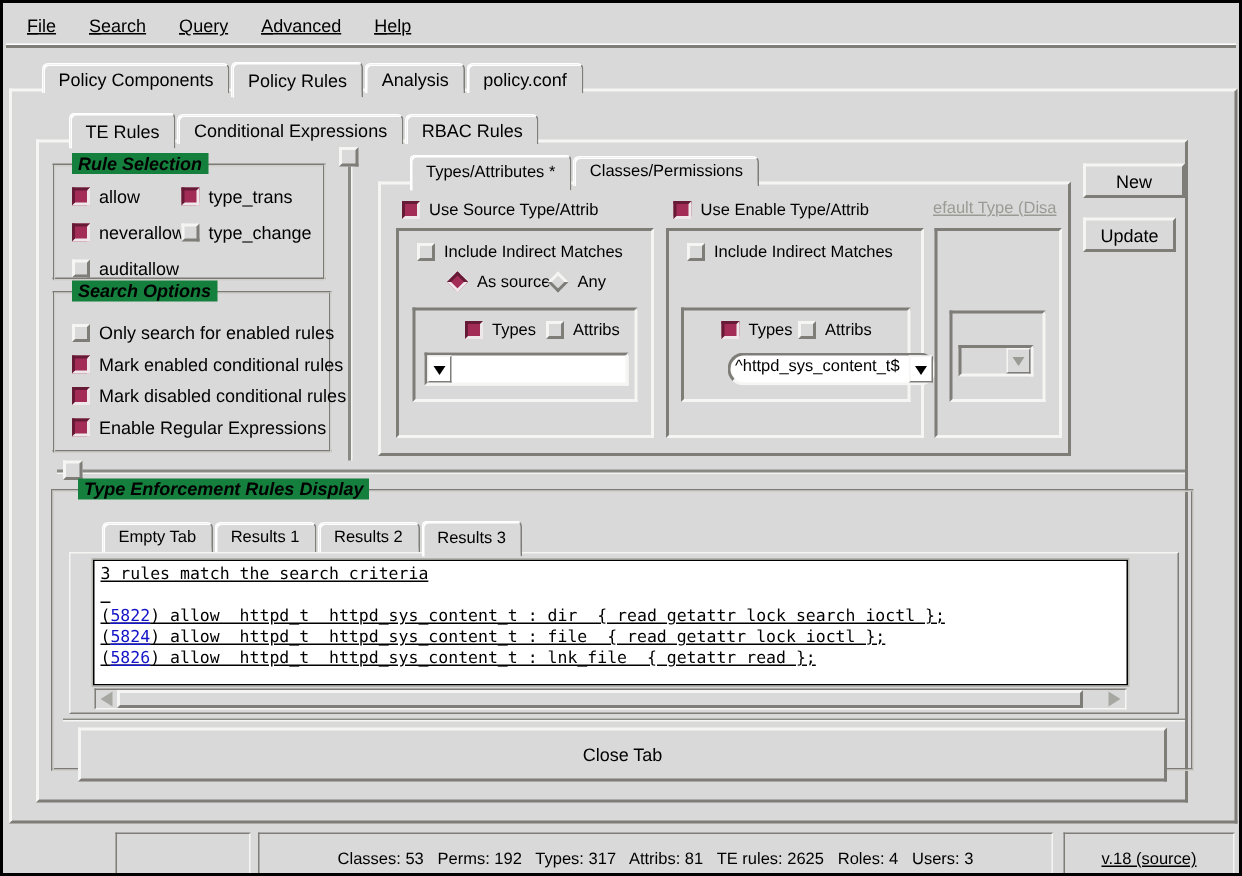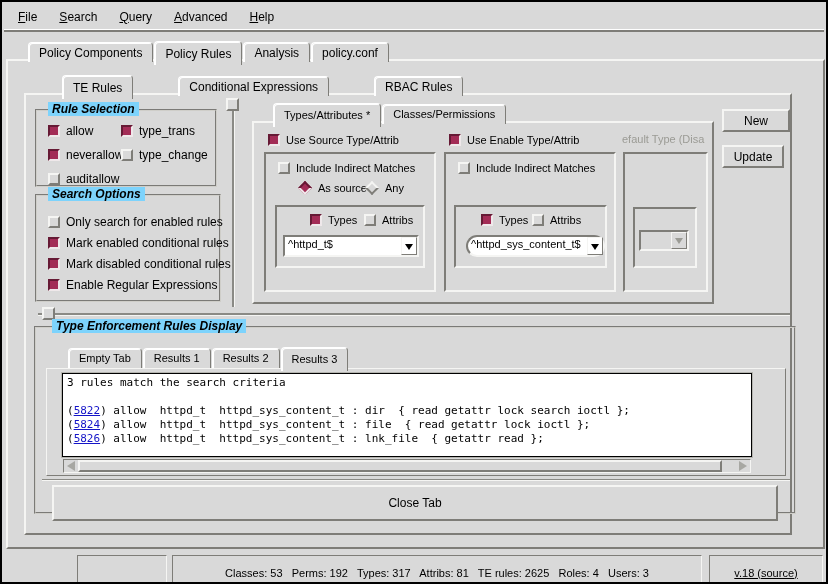--- a/index.html
+++ b/index.html
@@ -5,21 +5,21 @@
   * { margin:0; padding:0; box-sizing:border-box; }
   html,body { width:828px; height:584px; }
   body {
     position:relative;
     background:#d9d9d9;
     border:2px solid #000;
     font-family:"Liberation Sans", sans-serif;
     font-size:12px; color:#000;
     overflow:hidden;
   }
-  .abs { position:absolute; }
+  .abs { position:absolute;text-decoration:underline; }
   .raised  { border:2px solid; border-color:#f5f5f3 #7e7d78 #7e7d78 #f5f5f3; }
   .sunken  { border:2px solid; border-color:#7e7d78 #f5f5f3 #f5f5f3 #7e7d78; }
   .raised1 { border:1px solid; border-color:#f5f5f3 #7e7d78 #7e7d78 #f5f5f3; }
 
   
   #menubar { left:2px; top:2px; width:820px; height:28px; display:flex; align-items:center; padding-left:6px;
              border-bottom:2px solid; border-color:#7e7d78; box-shadow:0 -1px 0 #fff inset; }
   .menu-item { display:inline-block; padding:4px 8px; margin-right:6px; white-space:nowrap; }
   .menu-item::first-letter { text-decoration:underline; }
 
@@ -27,21 +27,21 @@
   .tabs { position:absolute; display:flex; align-items:flex-end; z-index:5;padding-left:18px; }
   .tab { position:relative; height:20px; padding:3px 10px 0; background:#d9d9d9; white-space:nowrap;
          border:1px solid; border-color:#fff #7e7d78 #7e7d78 #fff; border-bottom:none;
          border-radius:4px 4px 0 0; box-shadow:inset 1px 1px 0 #fff; margin-right:1px; }
   .tab.active { height:24px; padding-top:5px; margin-bottom:-3px; z-index:7; }
 
   .panel { position:absolute; background:#d9d9d9; }
 
   
   .lframe { position:absolute; border:2px groove #cfcec9; }
-  .frame-label { position:absolute; z-index:4; background:#7dd3fc; padding:0 4px; font-weight:bold; font-style:italic; white-space:nowrap; }
+  .frame-label { position:absolute; z-index:4; background:#15803d; padding:0 4px; font-weight:bold; font-style:italic; white-space:nowrap; }
 
   
   .cbox { position:absolute; display:flex; align-items:center; gap:6px; white-space:nowrap; }
   .ind { width:12px; height:12px; flex:none; background:#d9d9d9;
          border:2px solid; border-color:#f5f5f3 #7e7d78 #7e7d78 #f5f5f3; }
   .ind.on { background:#a32c56; border-color:#661a35 #efe8ea #efe8ea #661a35; }
   .dia { width:10px; height:10px; flex:none; background:#d9d9d9; transform:rotate(45deg); margin:0 2px;
          border:2px solid; border-color:#f5f5f3 #7e7d78 #7e7d78 #f5f5f3; }
   .dia.on { background:#a32c56; border-color:#661a35 #efe8ea #efe8ea #661a35; }
   .lbl { font-size:12px; }
@@ -102,21 +102,21 @@
 
 <div class="panel raised" style="left:4px; top:57px; width:819px; height:490px;"></div>
 <div class="tabs" style="left:8px; top:36px; height:24px;">
   <div class="tab">Policy Components</div>
   <div class="tab active">Policy Rules</div>
   <div class="tab">Analysis</div>
   <div class="tab">policy.conf</div>
 </div>
 
 <div class="panel raised" style="left:22px; top:91px; width:768px; height:442px;"></div>
-<div class="tabs" style="left:42px; top:71px; height:23px;gap:44px;">
+<div class="tabs" style="left:26px; top:71px; height:23px;">
   <div class="tab active">TE Rules</div>
   <div class="tab">Conditional Expressions</div>
   <div class="tab">RBAC Rules</div>
 </div>
 
 <div class="lframe" style="left:33px; top:107px; width:182px; height:78px;"></div>
 <div class="frame-label" style="left:46px; top:100px;">Rule Selection</div>
 <div class="cbox" style="left:46px; top:122px;">
   <span class="ind on"></span>
   <span class="lbl">allow</span>
@@ -186,21 +186,20 @@
 <div class="sunken" style="position:absolute; left:273px; top:203px; width:150px; height:63px;"></div>
 <div class="cbox" style="left:308px; top:212px; z-index:3;">
   <span class="ind on"></span>
   <span class="lbl" style="font-size:11px;">Types</span>
 </div>
 <div class="cbox" style="left:362px; top:212px; z-index:3;">
   <span class="ind"></span>
   <span class="lbl" style="font-size:11px;">Attribs</span>
 </div>
 <div class="combo" style="left:281px; top:233px; width:136px; height:22px;">
-  <span class="val">^httpd_t$</span>
   <span class="arrowbox">
       <span class="tri-down"></span>
     </span>
 </div>
 
 <div class="cbox" style="left:447px; top:132px; z-index:3;">
   <span class="ind on"></span>
   <span class="lbl" style="font-size:11px;">Use Enable Type/Attrib</span>
 </div>
 <div class="sunken" style="position:absolute; left:442px; top:150px; width:172px; height:140px;"></div>
@@ -210,21 +209,21 @@
 </div>
 <div class="sunken" style="position:absolute; left:452px; top:203px; width:153px; height:63px;"></div>
 <div class="cbox" style="left:479px; top:212px; z-index:3;">
   <span class="ind on"></span>
   <span class="lbl" style="font-size:11px;">Types</span>
 </div>
 <div class="cbox" style="left:530px; top:212px; z-index:3;">
   <span class="ind"></span>
   <span class="lbl" style="font-size:11px;">Attribs</span>
 </div>
-<div class="combo" style="left:464px; top:233px; width:139px; height:22px;border-radius:11px;">
+<div class="combo" style="left:483px; top:233px; width:139px; height:22px;border-radius:11px;">
   <span class="val">^httpd_sys_content_t$</span>
   <span class="arrowbox">
       <span class="tri-down"></span>
     </span>
 </div>
 
 <div class="abs dim" style="left:620px; top:131px; width:88px; overflow:hidden; white-space:nowrap; font-size:11px; z-index:3;">efault Type (Disa</div>
 <div class="sunken" style="position:absolute; left:621px; top:150px; width:85px; height:140px;"></div>
 <div class="sunken" style="position:absolute; left:631px; top:205px; width:64px; height:61px;"></div>
 <div class="combo disabled" style="left:637px; top:228px; width:50px; height:21px;">

